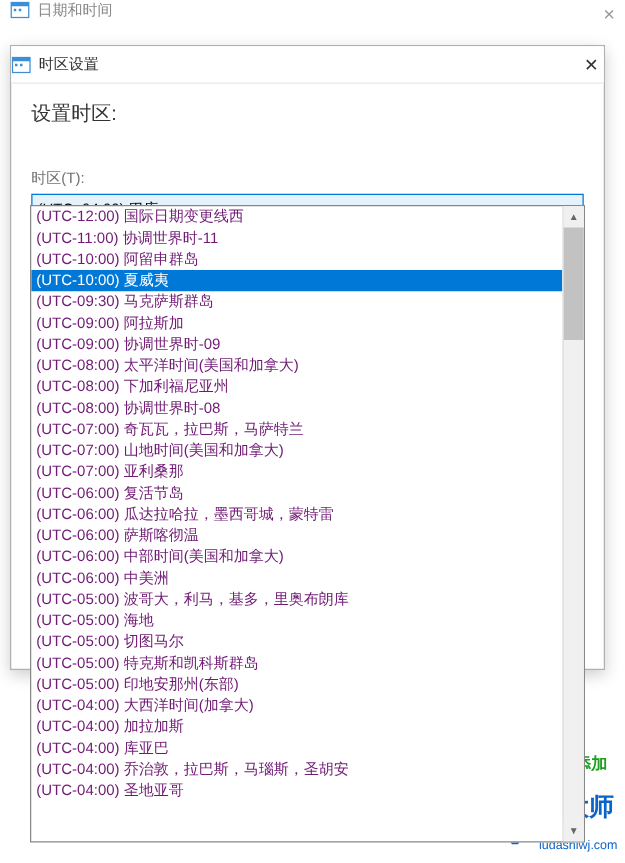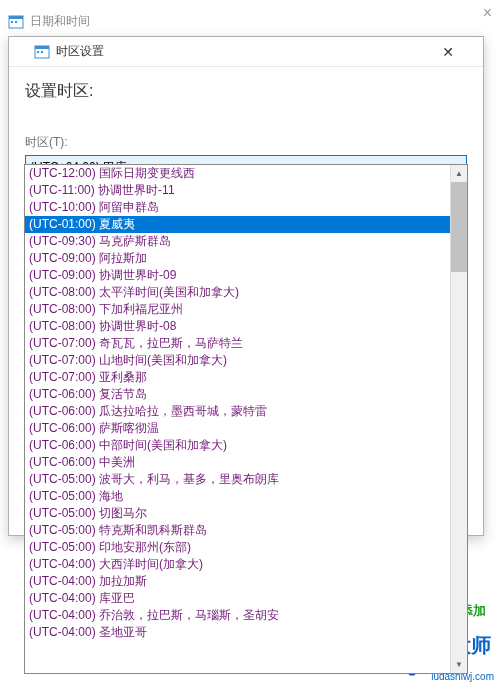--- a/index.html
+++ b/index.html
@@ -1,26 +1,26 @@
 <!DOCTYPE html>
 <html><head>
 <meta charset="utf-8">
 <style>
   * { box-sizing: border-box; margin: 0; padding: 0; }
   html, body { width: 500px; height: 690px; overflow: hidden; font-family: "Microsoft YaHei", "Segoe UI", sans-serif; font-size: 13px; background: #fff; }
   
   
-  .parent-titlebar { height: 30px; background: #fff; display: flex; align-items: flex-end; padding: 0 8px; position: relative; }
+  .parent-titlebar { height: 30px; background: #fff; display: flex; align-items: flex-start; padding: 0 8px; position: relative; }
   .parent-titlebar .icon { width: 16px; height: 16px; margin-right: 6px; }
   .parent-titlebar .title { font-size: 12px; color: #888; flex: 1; }
   .parent-titlebar .close { position: absolute; right: 8px; top: 4px; font-size: 16px; color: #999; cursor: default; }
   
   
   .dialog { position: absolute; left: 8px; top: 36px; width: 476px; height: 500px; background: #fff; border: 1px solid #b0b0b0; box-shadow: 0 4px 12px rgba(0,0,0,0.2); }
-  .dlg-titlebar { height: 30px; background: #fff; display: flex; align-items: center; padding: 0 25px; border-bottom: 1px solid #e8e8e8; }
+  .dlg-titlebar { height: 30px; background: #fff; display: flex; align-items: center; padding: 0 0; border-bottom: 1px solid #e8e8e8; }
   .dlg-titlebar .icon { width: 16px; height: 16px; margin-right: 6px; }
   .dlg-titlebar .title { font-size: 12px; color: #333; flex: 1; }
   .dlg-titlebar .close { font-size: 14px; color: #333; cursor: pointer; padding: 0 4px; }
   .dlg-body { padding: 14px 16px; }
   .label-main { font-size: 16px; color: #333; margin-bottom: 32px; }
   .label-field { font-size: 12px; color: #737373; margin-bottom: 4px; }
   
   
   .combobox { width: 442px; height: 24px; border: 1px solid #0078d7; background: #e5f1fb; display: flex; align-items: center; padding: 0 4px; cursor: pointer; gap: 24px; }
   .combobox .value { flex: 1; font-size: 12px; color: #000; }
@@ -88,21 +88,21 @@
       <span class="chev">⌄</span>
     </div>
   </div>
 </div>
 
 <div class="dropdown">
   <div class="dropdown-list" id="dd-list">
       <div class="dropdown-item">(UTC-12:00) 国际日期变更线西</div>
       <div class="dropdown-item">(UTC-11:00) 协调世界时-11</div>
       <div class="dropdown-item">(UTC-10:00) 阿留申群岛</div>
-      <div class="dropdown-item selected">(UTC-01:00) 夏威夷</div>
+      <div class="dropdown-item selected">(UTC-10:00) 夏威夷</div>
       <div class="dropdown-item">(UTC-09:30) 马克萨斯群岛</div>
       <div class="dropdown-item">(UTC-09:00) 阿拉斯加</div>
       <div class="dropdown-item">(UTC-09:00) 协调世界时-09</div>
       <div class="dropdown-item">(UTC-08:00) 太平洋时间(美国和加拿大)</div>
       <div class="dropdown-item">(UTC-08:00) 下加利福尼亚州</div>
       <div class="dropdown-item">(UTC-08:00) 协调世界时-08</div>
       <div class="dropdown-item">(UTC-07:00) 奇瓦瓦，拉巴斯，马萨特兰</div>
       <div class="dropdown-item">(UTC-07:00) 山地时间(美国和加拿大)</div>
       <div class="dropdown-item">(UTC-07:00) 亚利桑那</div>
       <div class="dropdown-item">(UTC-06:00) 复活节岛</div>

